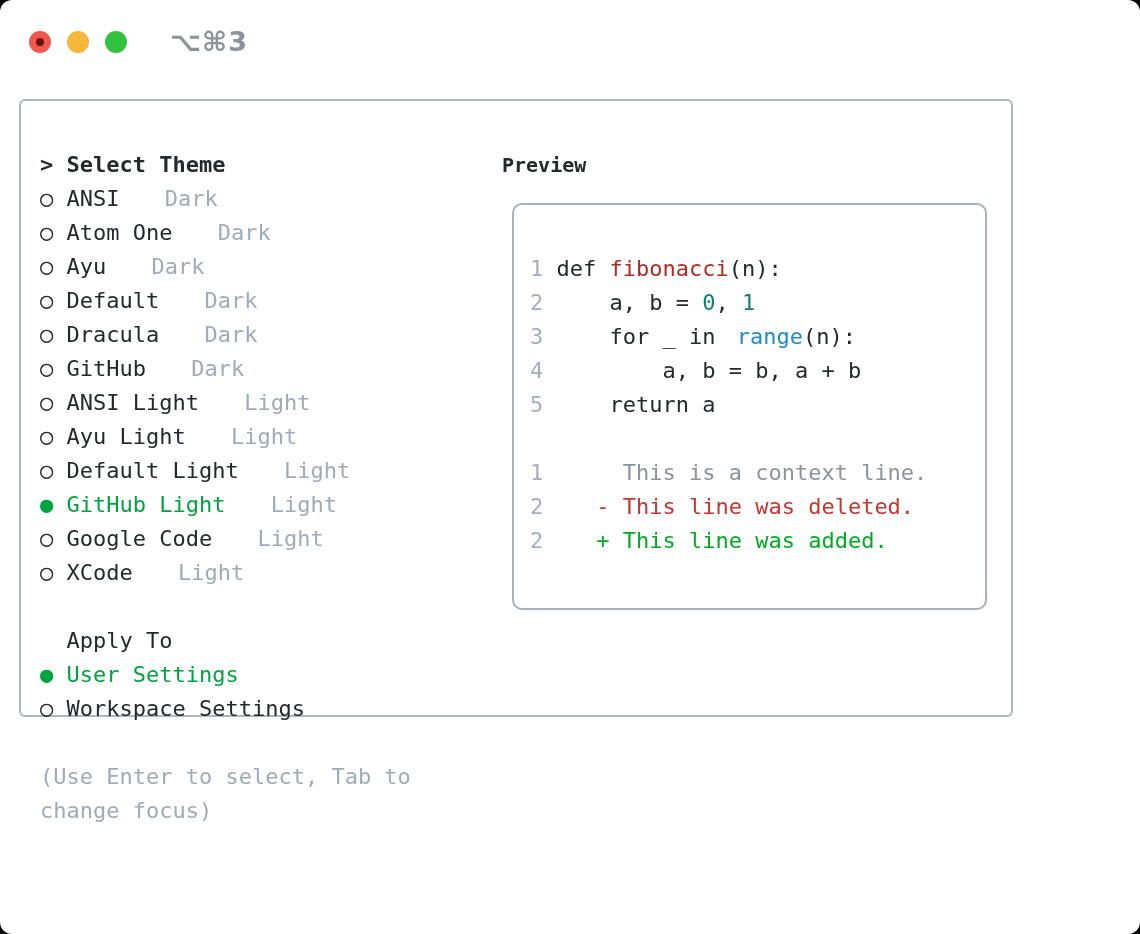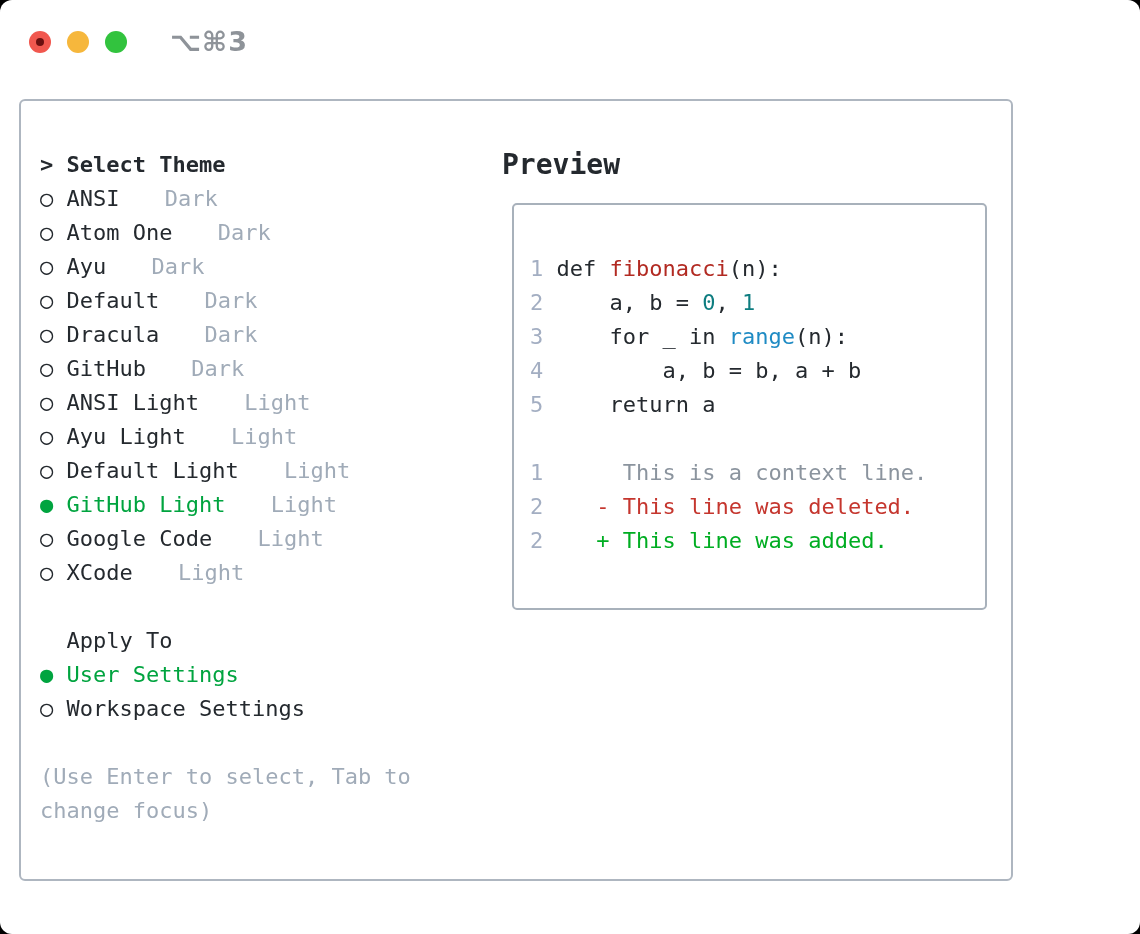--- a/index.html
+++ b/index.html
@@ -29,21 +29,21 @@
   .light .dot   { width: 8px; height: 8px; border-radius: 50%; background: #6b0f0f; }
   .titlebar .title {
     font-family: "DejaVu Sans", "Liberation Sans", sans-serif;
     font-weight: bold; font-size: 27px; color: #8e9399;
     margin-left: 27px; letter-spacing: 1px;
   }
 
   
   .panel {
     position: absolute; left: 19px; top: 99px;
-    width: 994px; height: 782px;
+    width: 994px; height: 618px;
     border: 2px solid #aeb6c0; border-radius: 6px;
     background: #fff;
   }
 
   
   .left-col {
     position: absolute; left: 19px; top: 47px;
     font-size: 22px; line-height: 34px;
     white-space: pre; color: var(--color-text);
   }
@@ -52,37 +52,37 @@
   .marker { color: var(--color-text); }
   .marker.on { color: var(--color-selected-green); }
   .label-selected { color: var(--color-selected-green); }
   .variant { color: var(--color-muted); margin-left: 32px; }
   .help { color: var(--color-muted); }
 
   
   .preview-title {
     position: absolute; left: 481px; top: 47px;
     height: 34px; line-height: 34px;
-    font-size: 28px; font-weight: bold; color: var(--color-text);
+    font-size: 20px; font-weight: bold; color: var(--color-text);
   }
   .preview-box {
     position: absolute; left: 491px; top: 102px;
     width: 475px; height: 407px;
-    border: 2px solid #a8b1bb; border-radius: 5px;
+    border: 2px solid #a8b1bb; border-radius: 10px;
     background: #fff;
     padding: 47px 8px 0 16px;
     font-size: 22px; line-height: 34px; white-space: pre;
     overflow: hidden;
   }
   .codeline { height: 34px; }
   .lineno   { color: var(--color-line-number); }
   .c-text     { color: var(--color-text); }
   .c-function { color: var(--color-syntax-function); }
   .c-number   { color: var(--color-syntax-number); }
-  .c-builtin  { color: var(--color-syntax-builtin); }
+  .c-builtin  { color: var(--color-syntax-builtin); margin-left: 8px; }
   .c-context  { color: var(--color-diff-context); text-align: center; }
   .c-removed  { color: var(--color-diff-removed); }
   .c-added    { color: var(--color-diff-added); }
 </style>
 </head>
 <body>
 
 <div class="window">
 
   <div class="titlebar">

